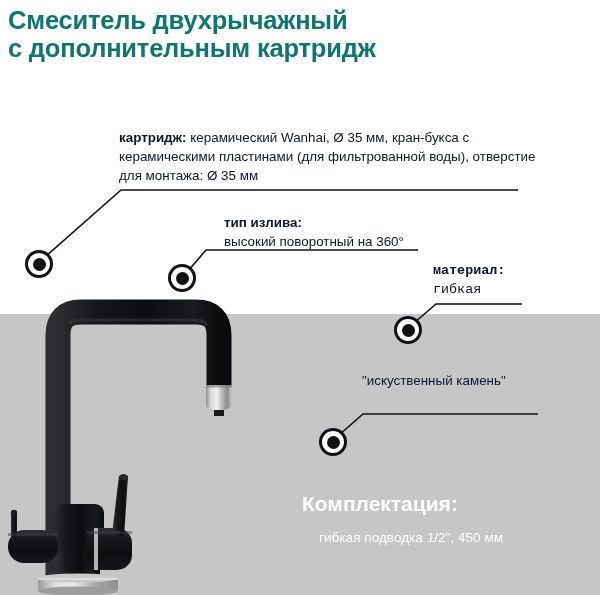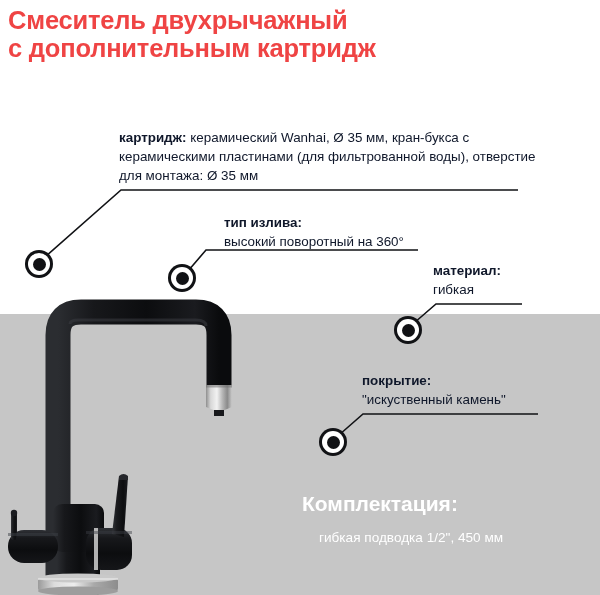--- a/index.html
+++ b/index.html
@@ -15,30 +15,30 @@
   
   .bg-bottom{
     position:absolute;left:0;top:314px;width:600px;height:281px;
     background:#c6c6c6;
   }
 
   
   .title{
     position:absolute;left:8px;top:7px;width:560px;
     font-size:25.5px;font-weight:bold;line-height:27.5px;
-    color:#ef4444;letter-spacing:-0.2px;
+    color:#0f766e;letter-spacing:-0.2px;
   }
   .title div{white-space:nowrap;}
 
   
   .callout{position:absolute;color:#0f172a;}
   .callout .lbl{font-weight:bold;}
   .c1{left:119px;top:128px;width:420px;font-size:13.4px;line-height:19px;}
   .c2{left:204px;top:213px;width:300px;font-size:13.4px;line-height:19px;margin-left:20px;}
-  .c3{left:433px;top:261px;width:160px;font-size:13.4px;line-height:19px;}
+  .c3{left:433px;top:261px;width:160px;font-size:13.4px;line-height:19px;font-family:Liberation Mono, monospace;}
   .c4{left:362px;top:371px;width:220px;font-size:13.4px;line-height:19px;}
 
   
   .leaders{position:absolute;left:0;top:0;width:600px;height:595px;}
 
   
   .marker{
     position:absolute;width:28px;height:28px;border-radius:50%;
     background:#111215;
     box-sizing:border-box;
@@ -195,20 +195,19 @@
     <div class="lbl">тип излива:</div>
     <div>высокий поворотный на 360°</div>
   </div>
 
   <div class="callout c3">
     <div class="lbl">материал:</div>
     <div>гибкая</div>
   </div>
 
   <div class="callout c4">
-    <div class="lbl">покрытие:</div>
     <div>"искуственный камень"</div>
   </div>
 
   <div class="kit-title">Комплектация:</div>
   <div class="kit-line">гибкая подводка 1/2", 450 мм</div>
 
 </div>
 
 </body></html>

